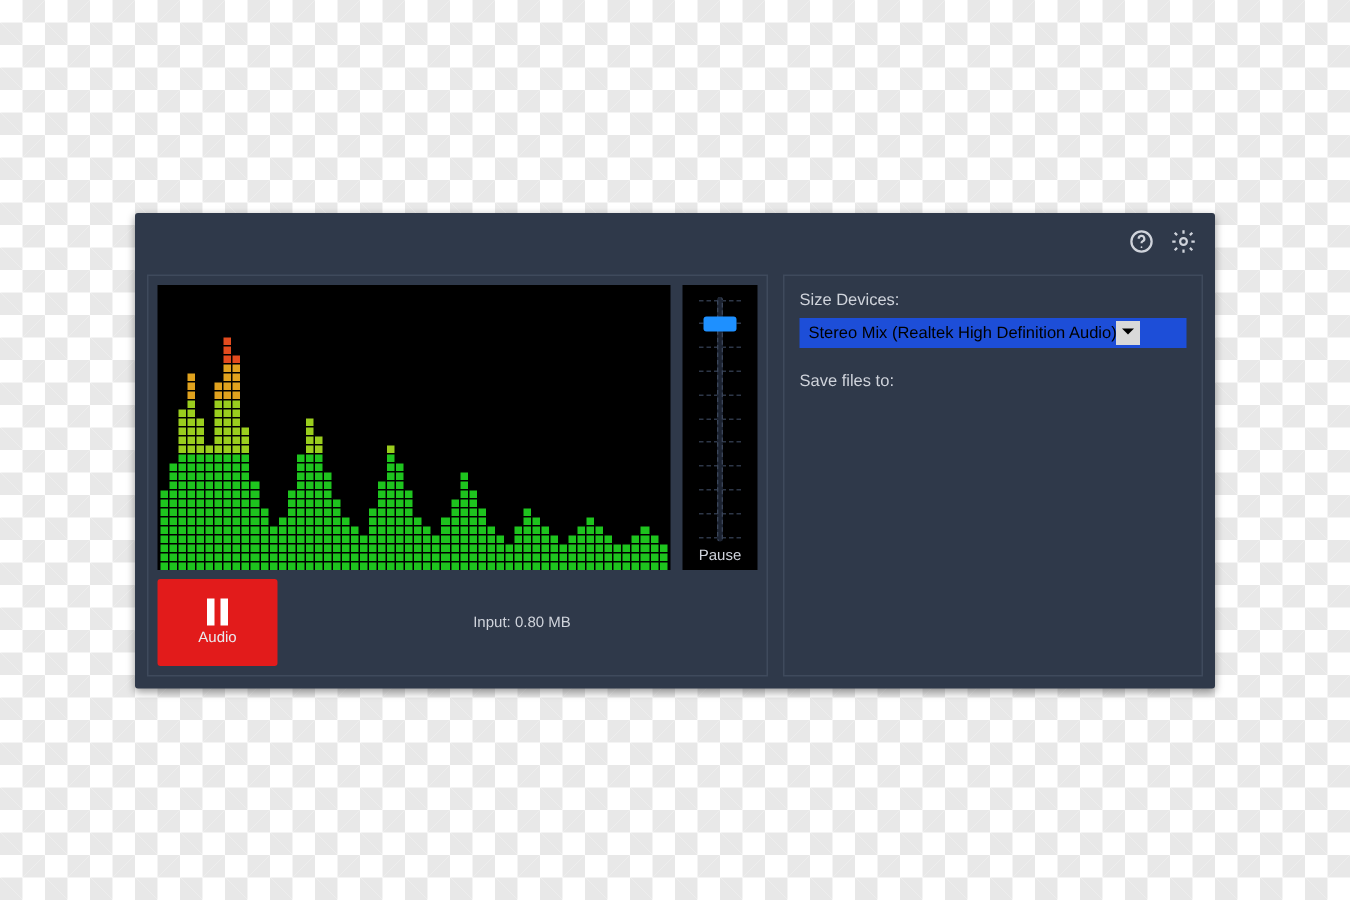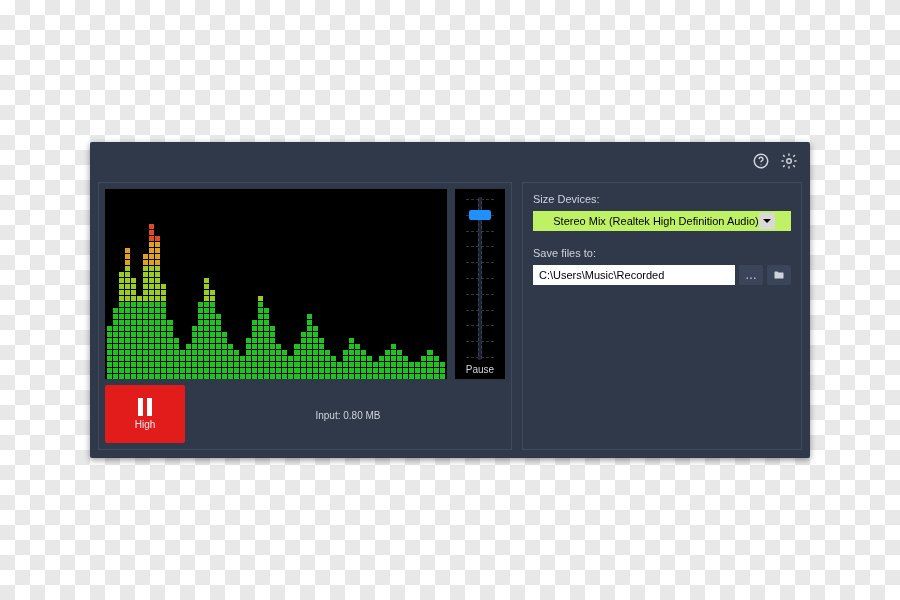--- a/index.html
+++ b/index.html
@@ -93,22 +93,22 @@
   .size { font-size: 10px; color: #cfd3db; margin-top: 2px; }
   .right {
     width: 280px;
     border: 1px solid #3f4a5c;
     padding: 10px;
     color: #cfd3db; font-size: 11px;
     display: flex; flex-direction: column; gap: 4px;
   }
   .field-label { margin-bottom: 2px; }
   .combo {
-    background: #bef264; color: #000; height: 20px; font-size: 11px;
-    display: flex; align-items: center; justify-content: center;
+    background: #1d4ed8; color: #000; height: 20px; font-size: 11px;
+    display: flex; align-items: center; justify-content: flex-start;
     padding: 0 2px 0 6px; cursor: pointer;
   }
   .combo .caret {
     width: 16px; height: 16px; background: #d9d9d9;
     display: flex; align-items: center; justify-content: center;
   }
   .combo .caret::after { content: ""; border: 4px solid transparent; border-top-color: #000; margin-top: 3px; }
   .path-row { display: flex; gap: 4px; }
   .path-input {
     flex: 1; background: #fff; color: #000; height: 20px; font-size: 11px;
@@ -769,44 +769,33 @@
           </div>
           <div class="volume-label">Pause</div>
         </div>
       </div>
       <div class="controls">
         <div class="btn btn-pause">
           <div class="ico">
               <span></span>
               <span></span>
             </div>
-          <div>High</div>
+          <div>Audio</div>
         </div>
         <div class="status">
           <div class="size">
             <span>Input: </span><span>0.80 MB</span>
           </div>
         </div>
       </div>
     </div>
 
     <div class="right">
       <div class="field-label">Size Devices:</div>
       <div class="combo">
         <span>Stereo Mix (Realtek High Definition Audio)</span>
         <span class="caret"></span>
       </div>
       <div class="gap"></div>
       <div class="field-label">Save files to:</div>
-      <div class="path-row">
-        <input class="path-input" value="C:\Users\Music\Recorded" style="">
-        <div class="icon-btn">
-          <span>…</span>
-        </div>
-        <div class="icon-btn">
-          <svg viewBox="0 0 24 24">
-              <path d="M3 6a1 1 0 0 1 1-1h5l2 2h9a1 1 0 0 1 1 1v10a1 1 0 0 1-1 1H4a1 1 0 0 1-1-1z"></path>
-            </svg>
-        </div>
-      </div>
     </div>
   </div>
 </div>
 
 </body></html>

